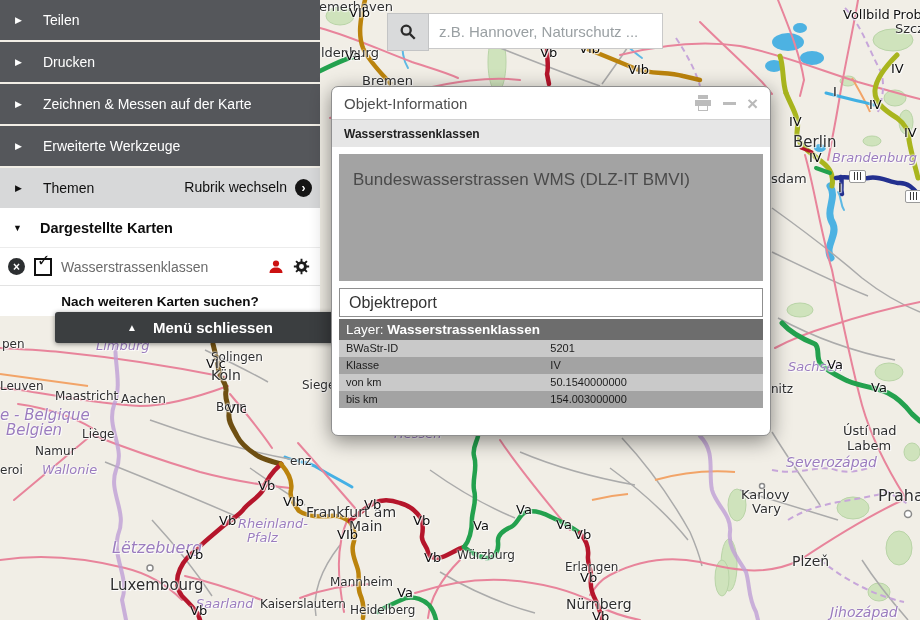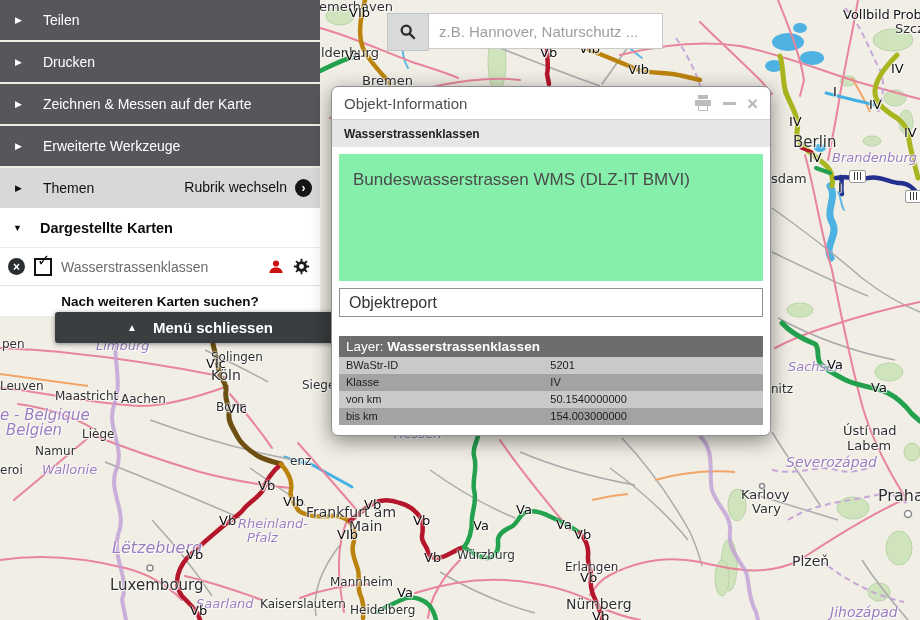--- a/index.html
+++ b/index.html
@@ -67,25 +67,25 @@
   .dlg-icons{display:flex;gap:11px;align-items:center;}
   .minus-bar{width:13px;height:3px;background:#bcbcbc;cursor:pointer;}
   .dlg-x{color:#b9b9b9;font-size:19px;font-weight:bold;line-height:1;cursor:pointer;}
   .dlg-strip{background:#e6e6e6;border-top:1px solid #d2d2d2;height:27px;display:flex;
              align-items:center;padding:0 12px;font-size:12px;font-weight:bold;color:#222;flex:none;}
   .dlg-body{flex:1;padding:7px 7px 6px;}
   .logo-service{display:flex;}
   .logo-block{width:168px;padding:6px 0 0 14px;flex:none;}
   .brand{font-size:20px;font-weight:bold;color:#0c0c0c;margin-top:5px;}
   .org{font-size:11px;color:#0c0c0c;line-height:1.32;margin-top:5px;}
-  .service-box{flex:1;background:#86efac;height:127px;padding:11px 14px;font-size:17px;
+  .service-box{flex:1;background:#a3a3a3;height:127px;padding:11px 14px;font-size:17px;
                color:#4a4a4a;line-height:1.72;box-sizing:border-box;}
   .report-box{margin-top:7px;border:1px solid #8f8f8f;height:29px;display:flex;align-items:center;
               padding:0 9px;font-size:16px;color:#333;box-sizing:border-box;}
-  .tbl{margin-top:19px;}
+  .tbl{margin-top:2px;}
   .tbl-head{background:#6d6d6d;color:#fff;font-size:13.5px;padding:3px 7px;}
   .attr-row{display:flex;font-size:11px;color:#1c1c1c;padding:2px 0 2px 7px;height:13px;}
   .attr-row.light{background:#c9c9c9;}
   .attr-row.dark{background:#a3a3a3;}
   .attr-row .k{width:49%;flex:none;}
 </style>
 </head>
 <body>
 
 <div id="stage">

